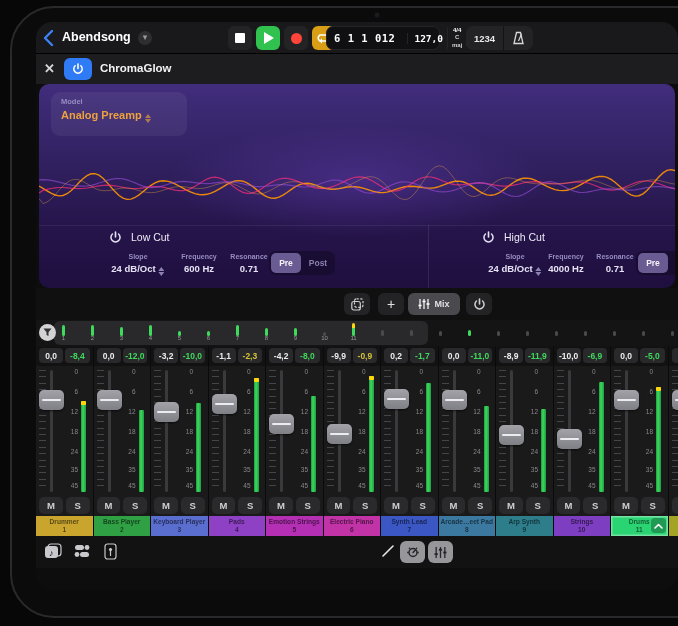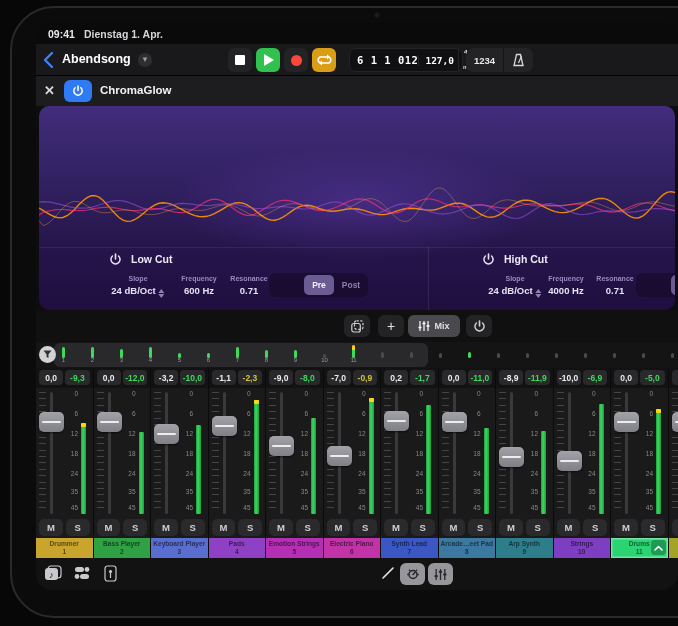--- a/index.html
+++ b/index.html
@@ -21,24 +21,24 @@
   .projname{position:absolute;left:26px;top:8px;color:#fff;font-size:12.5px;font-weight:700;}
   .projbadge{position:absolute;left:102px;top:9px;width:14px;height:14px;border-radius:50%;background:#2e2e31;
              color:#9a9a9e;font-size:9px;line-height:13px;text-align:center;}
   .tbtn{position:absolute;top:4px;width:24px;height:24px;border-radius:6px;background:#232326;
         display:flex;align-items:center;justify-content:center;}
   .tbtn.play{background:#30c14e;}
   .tbtn.loop{background:#d99e16;}
   .sq{width:10px;height:10px;background:#fff;border-radius:1px;}
   .tri{width:0;height:0;border-left:10px solid #fff;border-top:6px solid transparent;border-bottom:6px solid transparent;margin-left:2px;}
   .dot{width:11px;height:11px;border-radius:50%;background:#ff453a;}
-  .lcd{position:absolute;left:313px;top:4px;width:114px;height:24px;background:#101012;border:1px solid #242427;
+  .lcd{position:absolute;left:290px;top:4px;width:114px;height:24px;background:#101012;border:1px solid #242427;
        border-radius:7px;display:flex;align-items:center;box-sizing:border-box;color:#fff;}
   .lcd .pos{font-family:"DejaVu Sans Mono",monospace;font-size:10.5px;font-weight:700;padding-left:7px;letter-spacing:.5px;white-space:nowrap;}
-  .lcd .tempo{font-family:"DejaVu Sans Mono",monospace;font-size:9.5px;font-weight:700;padding:0 4px 0 6px;border-left:1px solid #242427;margin-left:0;}
+  .lcd .tempo{font-family:"DejaVu Sans Mono",monospace;font-size:9.5px;font-weight:700;padding:0 4px 0 6px;border-left:1px solid #242427;margin-left:12px;}
   .lcd .sig{border-left:1px solid #242427;padding:0 4px;font-size:6px;font-weight:700;text-align:center;line-height:1.2;}
   .lcd .sig .key{color:#cfcfd2;}
   .lcd .midi{font-size:5.5px;color:#45678f;font-weight:700;text-align:center;line-height:1.2;padding-right:2px;}
   .lcd .midi .io{color:#3a3a3e;}
   .cntgrp{position:absolute;left:430px;top:4px;height:24px;background:#232326;border-radius:7px;display:flex;align-items:center;}
   .cnt{color:#e8e8ea;font-size:9.5px;font-weight:700;padding:0 8px;}
   .metro{padding:0 8px;border-left:1px solid #141416;height:24px;display:flex;align-items:center;}
   
   .plughdr{height:30px;background:#1d1d1f;position:relative;}
   .xclose{position:absolute;left:8px;top:7px;color:#d8d8da;font-size:13px;font-weight:700;}
@@ -62,28 +62,28 @@
   .steppers.gray i.up{border-bottom-color:#8b82ad;}
   .steppers.gray i.dn{border-top-color:#8b82ad;}
   .rightcluster{position:absolute;left:534px;top:14px;display:flex;align-items:center;gap:10px;color:#978cc2;}
   .rc-col{text-align:center;}
   .drivewrap{position:absolute;left:337px;top:55px;width:64px;text-align:center;}
   .drivewrap .fvalue{font-size:12px;margin-top:2px;}
   .knob{margin-top:3px;}
   .waves{position:absolute;left:0;top:64px;width:642px;height:76px;}
   .cutrow{position:absolute;left:0;top:141px;width:100%;height:63px;border-top:1px solid rgba(255,255,255,.07);}
   .vdivide{position:absolute;left:389px;top:141px;height:63px;width:1px;background:rgba(255,255,255,.09);}
-  .cuttitle{position:absolute;top:6px;color:#ece9f6;font-size:10.5px;font-weight:700;}
+  .cuttitle{position:absolute;top:6px;color:#ece9f6;font-size:10.5px;font-weight:400;}
   .cutpwr{position:absolute;top:7px;color:#cfc8e6;}
   .pcol{position:absolute;top:28px;text-align:center;transform:translateX(-50%);}
   .pcol .flabel{font-size:7px;}
   .pcol .pval{font-size:9.5px;color:#e6e2f4;font-weight:600;margin-top:3px;white-space:nowrap;}
   .prepost{position:absolute;top:26px;height:24px;background:rgba(0,0,0,.25);border-radius:7px;display:flex;padding:2px;box-sizing:border-box;gap:2px;}
   .ppbtn{width:30px;border-radius:5px;font-size:8.5px;font-weight:700;color:#8b7fae;display:flex;align-items:center;justify-content:center;}
-  .ppbtn.sel{background:#6b5b93;color:#f4f2fa;margin-left:33px;}
+  .ppbtn.sel{background:#6b5b93;color:#f4f2fa;}
   
   .mixbar{height:32px;background:#101011;position:relative;}
   .mbtn{position:absolute;top:5px;height:22px;border-radius:6px;background:#232326;display:flex;align-items:center;justify-content:center;color:#e0e0e3;}
   .mbtn.mix{background:#4a4a4e;gap:4px;font-size:9px;font-weight:700;}
   
   .overview{height:26px;background:#141415;position:relative;}
   .ovwindow{position:absolute;left:18px;top:1px;width:374px;height:24px;border-radius:6px;background:#29292c;}
   .ovfilter{position:absolute;left:3px;top:4px;width:17px;height:17px;border-radius:50%;background:#d3d3d6;
             display:flex;align-items:center;justify-content:center;}
   .ovm{position:absolute;width:3px;border-radius:1.5px;}
@@ -121,24 +121,20 @@
         display:flex;align-items:center;justify-content:center;}
   svg{display:block;}
 </style>
 </head>
 <body>
 
 <div class="device">
   <div class="camera"></div>
   <div class="screen">
 
-    <div class="statusbar">
-      <span class="time">09:41</span>
-      <span class="date">Dienstag 1. Apr.</span>
-    </div>
 
     <div class="toolbar">
       <span class="back">
         <svg width="12" height="18" viewBox="0 0 12 18">
             <polyline points="10,2 3,9 10,16" fill="none" stroke="#3c82f7" stroke-width="2.4" stroke-linecap="round" stroke-linejoin="round"></polyline>
           </svg>
       </span>
       <span class="projname">Abendsong</span>
       <span class="projbadge">▾</span>
 
@@ -198,20 +194,27 @@
     <div class="plugbody">
       <div class="glow"></div>
 
       <svg class="waves" viewBox="0 0 642 76" id="waves">
           <path d="M0,38.0 L4,40.3 L8,42.8 L12,45.2 L16,47.0 L20,47.9 L24,47.5 L28,45.7 L32,42.7 L36,38.9 L40,34.6 L44,30.7 L48,27.6 L52,25.8 L56,25.7 L60,27.2 L64,30.3 L68,34.4 L72,39.1 L76,43.6 L80,47.5 L84,50.1 L88,51.4 L92,51.1 L96,49.5 L100,46.9 L104,43.7 L108,40.3 L112,37.3 L116,34.9 L120,33.3 L124,32.8 L128,33.1 L132,34.2 L136,35.9 L140,38.0 L144,40.2 L148,42.3 L152,44.2 L156,45.6 L160,46.5 L164,46.7 L168,46.3 L172,45.1 L176,43.4 L180,41.2 L184,38.8 L188,36.4 L192,34.4 L196,33.0 L200,32.6 L204,33.2 L208,34.8 L212,37.3 L216,40.4 L220,43.6 L224,46.6 L228,48.8 L232,50.1 L236,50.2 L240,49.2 L244,47.1 L248,44.5 L252,41.6 L256,38.9 L260,36.9 L264,35.6 L268,35.3 L272,35.8 L276,36.9 L280,38.3 L284,39.6 L288,40.6 L292,41.1 L296,41.1 L300,40.6 L304,39.9 L308,39.1 L312,38.7 L316,38.7 L320,39.2 L324,40.1 L328,41.4 L332,42.7 L336,43.8 L340,44.5 L344,44.6 L348,44.1 L352,43.1 L356,41.7 L360,40.4 L364,39.2 L368,38.5 L372,38.2 L376,38.5 L380,39.0 L384,39.6 L388,40.1 L392,40.1 L396,39.7 L400,38.7 L404,37.2 L408,35.6 L412,34.2 L416,33.3 L420,33.1 L424,33.8 L428,35.4 L432,37.7 L436,40.4 L440,43.1 L444,45.4 L448,46.9 L452,47.3 L456,46.6 L460,44.8 L464,42.3 L468,39.3 L472,36.2 L476,33.5 L480,31.5 L484,30.3 L488,30.1 L492,30.8 L496,32.2 L500,34.2 L504,36.3 L508,38.4 L512,40.2 L516,41.6 L520,42.4 L524,42.6 L528,42.2 L532,41.1 L536,39.6 L540,37.6 L544,35.4 L548,33.1 L552,31.0 L556,29.4 L560,28.5 L564,28.4 L568,29.4 L572,31.4 L576,34.3 L580,37.7 L584,41.3 L588,44.5 L592,46.9 L596,48.1 L600,47.7 L604,45.8 L608,42.5 L612,38.1 L616,33.3 L620,28.7 L624,24.9 L628,22.4 L632,21.6 L636,22.5 L640,25.0" fill="none" stroke="#ff9500" stroke-width="1.4" opacity="0.9"></path>
           <path d="M0,44.9 L4,42.4 L8,41.4 L12,40.5 L16,39.8 L20,39.5 L24,39.5 L28,39.8 L32,40.2 L36,40.5 L40,40.6 L44,40.4 L48,40.0 L52,39.3 L56,38.5 L60,37.8 L64,37.3 L68,37.1 L72,37.3 L76,37.8 L80,38.5 L84,39.3 L88,40.0 L92,40.4 L96,40.5 L100,40.3 L104,39.8 L108,39.2 L112,38.7 L116,38.5 L120,38.7 L124,39.2 L128,40.1 L132,41.1 L136,42.1 L140,42.7 L144,42.6 L148,41.9 L152,40.4 L156,38.3 L160,35.8 L164,33.3 L168,31.1 L172,29.7 L176,29.2 L180,29.8 L184,31.4 L188,33.9 L192,36.8 L196,39.8 L200,42.4 L204,44.4 L208,45.3 L212,45.3 L216,44.1 L220,42.2 L224,39.7 L228,37.1 L232,34.6 L236,32.5 L240,31.0 L244,30.4 L248,30.4 L252,31.1 L256,32.4 L260,33.9 L264,35.6 L268,37.3 L272,38.7 L276,39.8 L280,40.4 L284,40.5 L288,40.1 L292,39.1 L296,37.7 L300,36.0 L304,34.1 L308,32.1 L312,30.5 L316,29.3 L320,28.8 L324,29.1 L328,30.2 L332,32.1 L336,34.5 L340,37.1 L344,39.5 L348,41.6 L352,42.8 L356,43.1 L360,42.4 L364,40.8 L368,38.5 L372,35.9 L376,33.2 L380,31.0 L384,29.5 L388,28.8 L392,29.0 L396,29.9 L400,31.3 L404,33.0 L408,34.5 L412,35.8 L416,36.6 L420,36.8 L424,36.6 L428,36.1 L432,35.5 L436,35.1 L440,34.9 L444,35.1 L448,35.6 L452,36.3 L456,37.1 L460,37.7 L464,38.1 L468,38.1 L472,37.7 L476,36.9 L480,36.0 L484,35.0 L488,34.2 L492,33.8 L496,33.7 L500,33.9 L504,34.5 L508,35.1 L512,35.7 L516,36.0 L520,36.0 L524,35.7 L528,35.2 L532,34.6 L536,34.1 L540,33.9 L544,34.1 L548,34.8 L552,36.0 L556,37.5 L560,39.1 L564,40.5 L568,41.6 L572,42.1 L576,42.0 L580,41.2 L584,39.9 L588,38.2 L592,36.5 L596,34.9 L600,33.7 L604,33.0 L608,33.0 L612,33.5 L616,34.5 L620,35.8 L624,37.3 L628,38.7 L632,39.9 L636,40.9 L640,41.5" fill="none" stroke="#ff2d78" stroke-width="1.2" opacity="0.7"></path>
           <path d="M0,31.9 L4,31.6 L8,31.8 L12,32.4 L16,33.2 L20,34.2 L24,35.2 L28,36.2 L32,37.1 L36,37.7 L40,38.2 L44,38.2 L48,37.9 L52,37.3 L56,36.3 L60,35.0 L64,33.7 L68,32.4 L72,31.3 L76,30.6 L80,30.5 L84,30.9 L88,31.9 L92,33.3 L96,34.9 L100,36.6 L104,38.1 L108,39.1 L112,39.6 L116,39.5 L120,38.8 L124,37.8 L128,36.5 L132,35.3 L136,34.3 L140,33.7 L144,33.4 L148,33.6 L152,34.1 L156,34.6 L160,35.2 L164,35.5 L168,35.6 L172,35.4 L176,34.9 L180,34.4 L184,34.0 L188,33.7 L192,33.8 L196,34.2 L200,35.0 L204,35.9 L208,36.9 L212,37.7 L216,38.3 L220,38.6 L224,38.5 L228,38.1 L232,37.6 L236,37.1 L240,36.7 L244,36.6 L248,36.8 L252,37.3 L256,38.0 L260,38.6 L264,39.0 L268,39.0 L272,38.5 L276,37.6 L280,36.3 L284,34.8 L288,33.5 L292,32.4 L296,32.0 L300,32.4 L304,33.5 L308,35.2 L312,37.5 L316,39.9 L320,42.1 L324,43.9 L328,45.0 L332,45.2 L336,44.6 L340,43.3 L344,41.4 L348,39.4 L352,37.3 L356,35.6 L360,34.4 L364,33.9 L368,34.0 L372,34.7 L376,35.8 L380,37.3 L384,38.9 L388,40.5 L392,41.9 L396,43.0 L400,43.7 L404,43.9 L408,43.7 L412,43.0 L416,41.9 L420,40.5 L424,39.0 L428,37.5 L432,36.1 L436,35.1 L440,34.7 L444,34.9 L448,35.9 L452,37.5 L456,39.6 L460,42.0 L464,44.4 L468,46.5 L472,47.9 L476,48.5 L480,48.1 L484,46.7 L488,44.6 L492,41.9 L496,39.2 L500,36.7 L504,34.9 L508,33.8 L512,33.7 L516,34.5 L520,36.1 L524,38.0 L528,40.1 L532,42.0 L536,43.4 L540,44.3 L544,44.5 L548,44.1 L552,43.4 L556,42.5 L560,41.7 L564,41.1 L568,40.9 L572,40.9 L576,41.3 L580,41.7 L584,42.1 L588,42.2 L592,42.2 L596,41.8 L600,41.2 L604,40.4 L608,39.6 L612,39.0 L616,38.7 L620,38.6 L624,38.9 L628,39.3 L632,39.8 L636,40.3 L640,40.5" fill="none" stroke="#9a4fd8" stroke-width="1.2" opacity="0.6"></path>
           <path d="M0,50.5 L4,55.6 L8,54.1 L12,51.0 L16,46.9 L20,42.3 L24,38.0 L28,34.4 L32,32.2 L36,31.3 L40,31.8 L44,33.5 L48,35.7 L52,38.2 L56,40.4 L60,42.0 L64,42.7 L68,42.7 L72,42.2 L76,41.3 L80,40.5 L84,40.0 L88,40.0 L92,40.5 L96,41.5 L100,42.6 L104,43.7 L108,44.4 L112,44.7 L116,44.4 L120,43.5 L124,42.3 L128,41.0 L132,39.8 L136,39.0 L140,38.6 L144,38.7 L148,39.2 L152,39.8 L156,40.3 L160,40.5 L164,40.3 L168,39.5 L172,38.4 L176,37.0 L180,35.8 L184,34.9 L188,34.7 L192,35.3 L196,36.6 L200,38.4 L204,40.6 L208,42.8 L212,44.6 L216,45.7 L220,46.0 L224,45.4 L228,44.0 L232,42.0 L236,39.8 L240,37.6 L244,35.8 L248,34.5 L252,33.8 L256,33.7 L260,34.2 L264,35.1 L268,36.2 L272,37.4 L276,38.5 L280,39.6 L284,40.4 L288,40.9 L292,41.2 L296,41.1 L300,40.6 L304,39.6 L308,38.2 L312,36.4 L316,34.4 L320,32.2 L324,30.3 L328,29.0 L332,28.6 L336,29.4 L340,31.3 L344,34.4 L348,38.3 L352,42.6 L356,46.6 L360,49.8 L364,51.4 L368,51.3 L372,49.1 L376,45.1 L380,39.7 L384,33.6 L388,27.6 L392,22.5 L396,19.1 L400,17.8 L404,18.7 L408,21.7 L412,26.3 L416,31.8 L420,37.5 L424,42.5 L428,46.2 L432,48.2 L436,48.5 L440,47.1 L444,44.4 L448,41.0 L452,37.4 L456,34.2 L460,31.8 L464,30.3 L468,29.8 L472,30.1 L476,31.0 L480,32.2 L484,33.4 L488,34.5 L492,35.2 L496,35.7 L500,35.9 L504,35.9 L508,35.9 L512,35.8 L516,35.7 L520,35.5 L524,35.3 L528,34.9 L532,34.3 L536,33.7 L540,33.0 L544,32.4 L548,32.1 L552,32.3 L556,32.9 L560,34.1 L564,35.6 L568,37.2 L572,38.8 L576,40.1 L580,40.7 L584,40.7 L588,40.0 L592,38.7 L596,37.0 L600,35.2 L604,33.6 L608,32.5 L612,31.9 L616,32.0 L620,32.5 L624,33.5 L628,34.5 L632,35.5 L636,36.1 L640,36.4" fill="none" stroke="#ffb340" stroke-width="1" opacity="0.35"></path>
         </svg>
 
+      <div class="modelbox">
+        <div class="flabel">Model</div>
+        <div class="fvalue"><span>Analog Preamp</span><span class="steppers">
+              <i class="up"></i>
+              <i class="dn"></i>
+            </span></div>
+      </div>
 
 
 
       <div class="cutrow"></div>
       <div class="vdivide"></div>
 
       <span class="cutpwr" style="left:70px;top:147px;position:absolute">
         <svg width="13" height="13" viewBox="0 0 12 12">
           <path d="M6,1 V5.5" stroke="#e6e2f4" stroke-width="1.5" stroke-linecap="round"></path>
           <path d="M3.2,2.8 A4.2,4.2 0 1 0 8.8,2.8" fill="none" stroke="#e6e2f4" stroke-width="1.4" stroke-linecap="round"></path>
@@ -334,21 +337,21 @@
         <div class="ovm" style="left: 548px; top: 11px; height: 5px; background: rgb(74, 74, 77);"></div>
         <div class="ovm" style="left: 577px; top: 11px; height: 5px; background: rgb(74, 74, 77);"></div>
         <div class="ovm" style="left: 606px; top: 11px; height: 5px; background: rgb(74, 74, 77);"></div>
         <div class="ovm" style="left: 635px; top: 11px; height: 5px; background: rgb(74, 74, 77);"></div>
       </div>
 
     <div class="strips" id="strips">
         <div class="strip">
       <div class="vrow">
         <div class="chip">0,0</div>
-        <div class="chip green">-9,3</div>
+        <div class="chip green">-8,4</div>
       </div>
       <div class="farea">
         <div class="ruler"></div>
         <div class="groove"></div>
         <div class="cap" style="top:24px"></div>
         <div class="slabel" style="top:2px">0</div>
             <div class="slabel" style="top:22px">6</div>
             <div class="slabel" style="top:42px">12</div>
             <div class="slabel" style="top:62px">18</div>
             <div class="slabel" style="top:82px">24</div>
@@ -445,21 +448,21 @@
         <div class="msbtn">M</div>
         <div class="msbtn">S</div>
       </div>
       <div class="nrow" style="background:#8f41c6;">
         <div class="nm">Pads<br>4</div>
 
       </div>
         </div>
         <div class="strip">
       <div class="vrow">
-        <div class="chip">-9,0</div>
+        <div class="chip">-4,2</div>
         <div class="chip green">-8,0</div>
       </div>
       <div class="farea">
         <div class="ruler"></div>
         <div class="groove"></div>
         <div class="cap" style="top:48.18px"></div>
         <div class="slabel" style="top:2px">0</div>
             <div class="slabel" style="top:22px">6</div>
             <div class="slabel" style="top:42px">12</div>
             <div class="slabel" style="top:62px">18</div>
@@ -472,21 +475,21 @@
         <div class="msbtn">M</div>
         <div class="msbtn">S</div>
       </div>
       <div class="nrow" style="background:#b52fb5;">
         <div class="nm">Emotion Strings<br>5</div>
 
       </div>
         </div>
         <div class="strip">
       <div class="vrow">
-        <div class="chip">-7,0</div>
+        <div class="chip">-9,9</div>
         <div class="chip yellow">-0,9</div>
       </div>
       <div class="farea">
         <div class="ruler"></div>
         <div class="groove"></div>
         <div class="cap" style="top:58.32px"></div>
         <div class="slabel" style="top:2px">0</div>
             <div class="slabel" style="top:22px">6</div>
             <div class="slabel" style="top:42px">12</div>
             <div class="slabel" style="top:62px">18</div>

